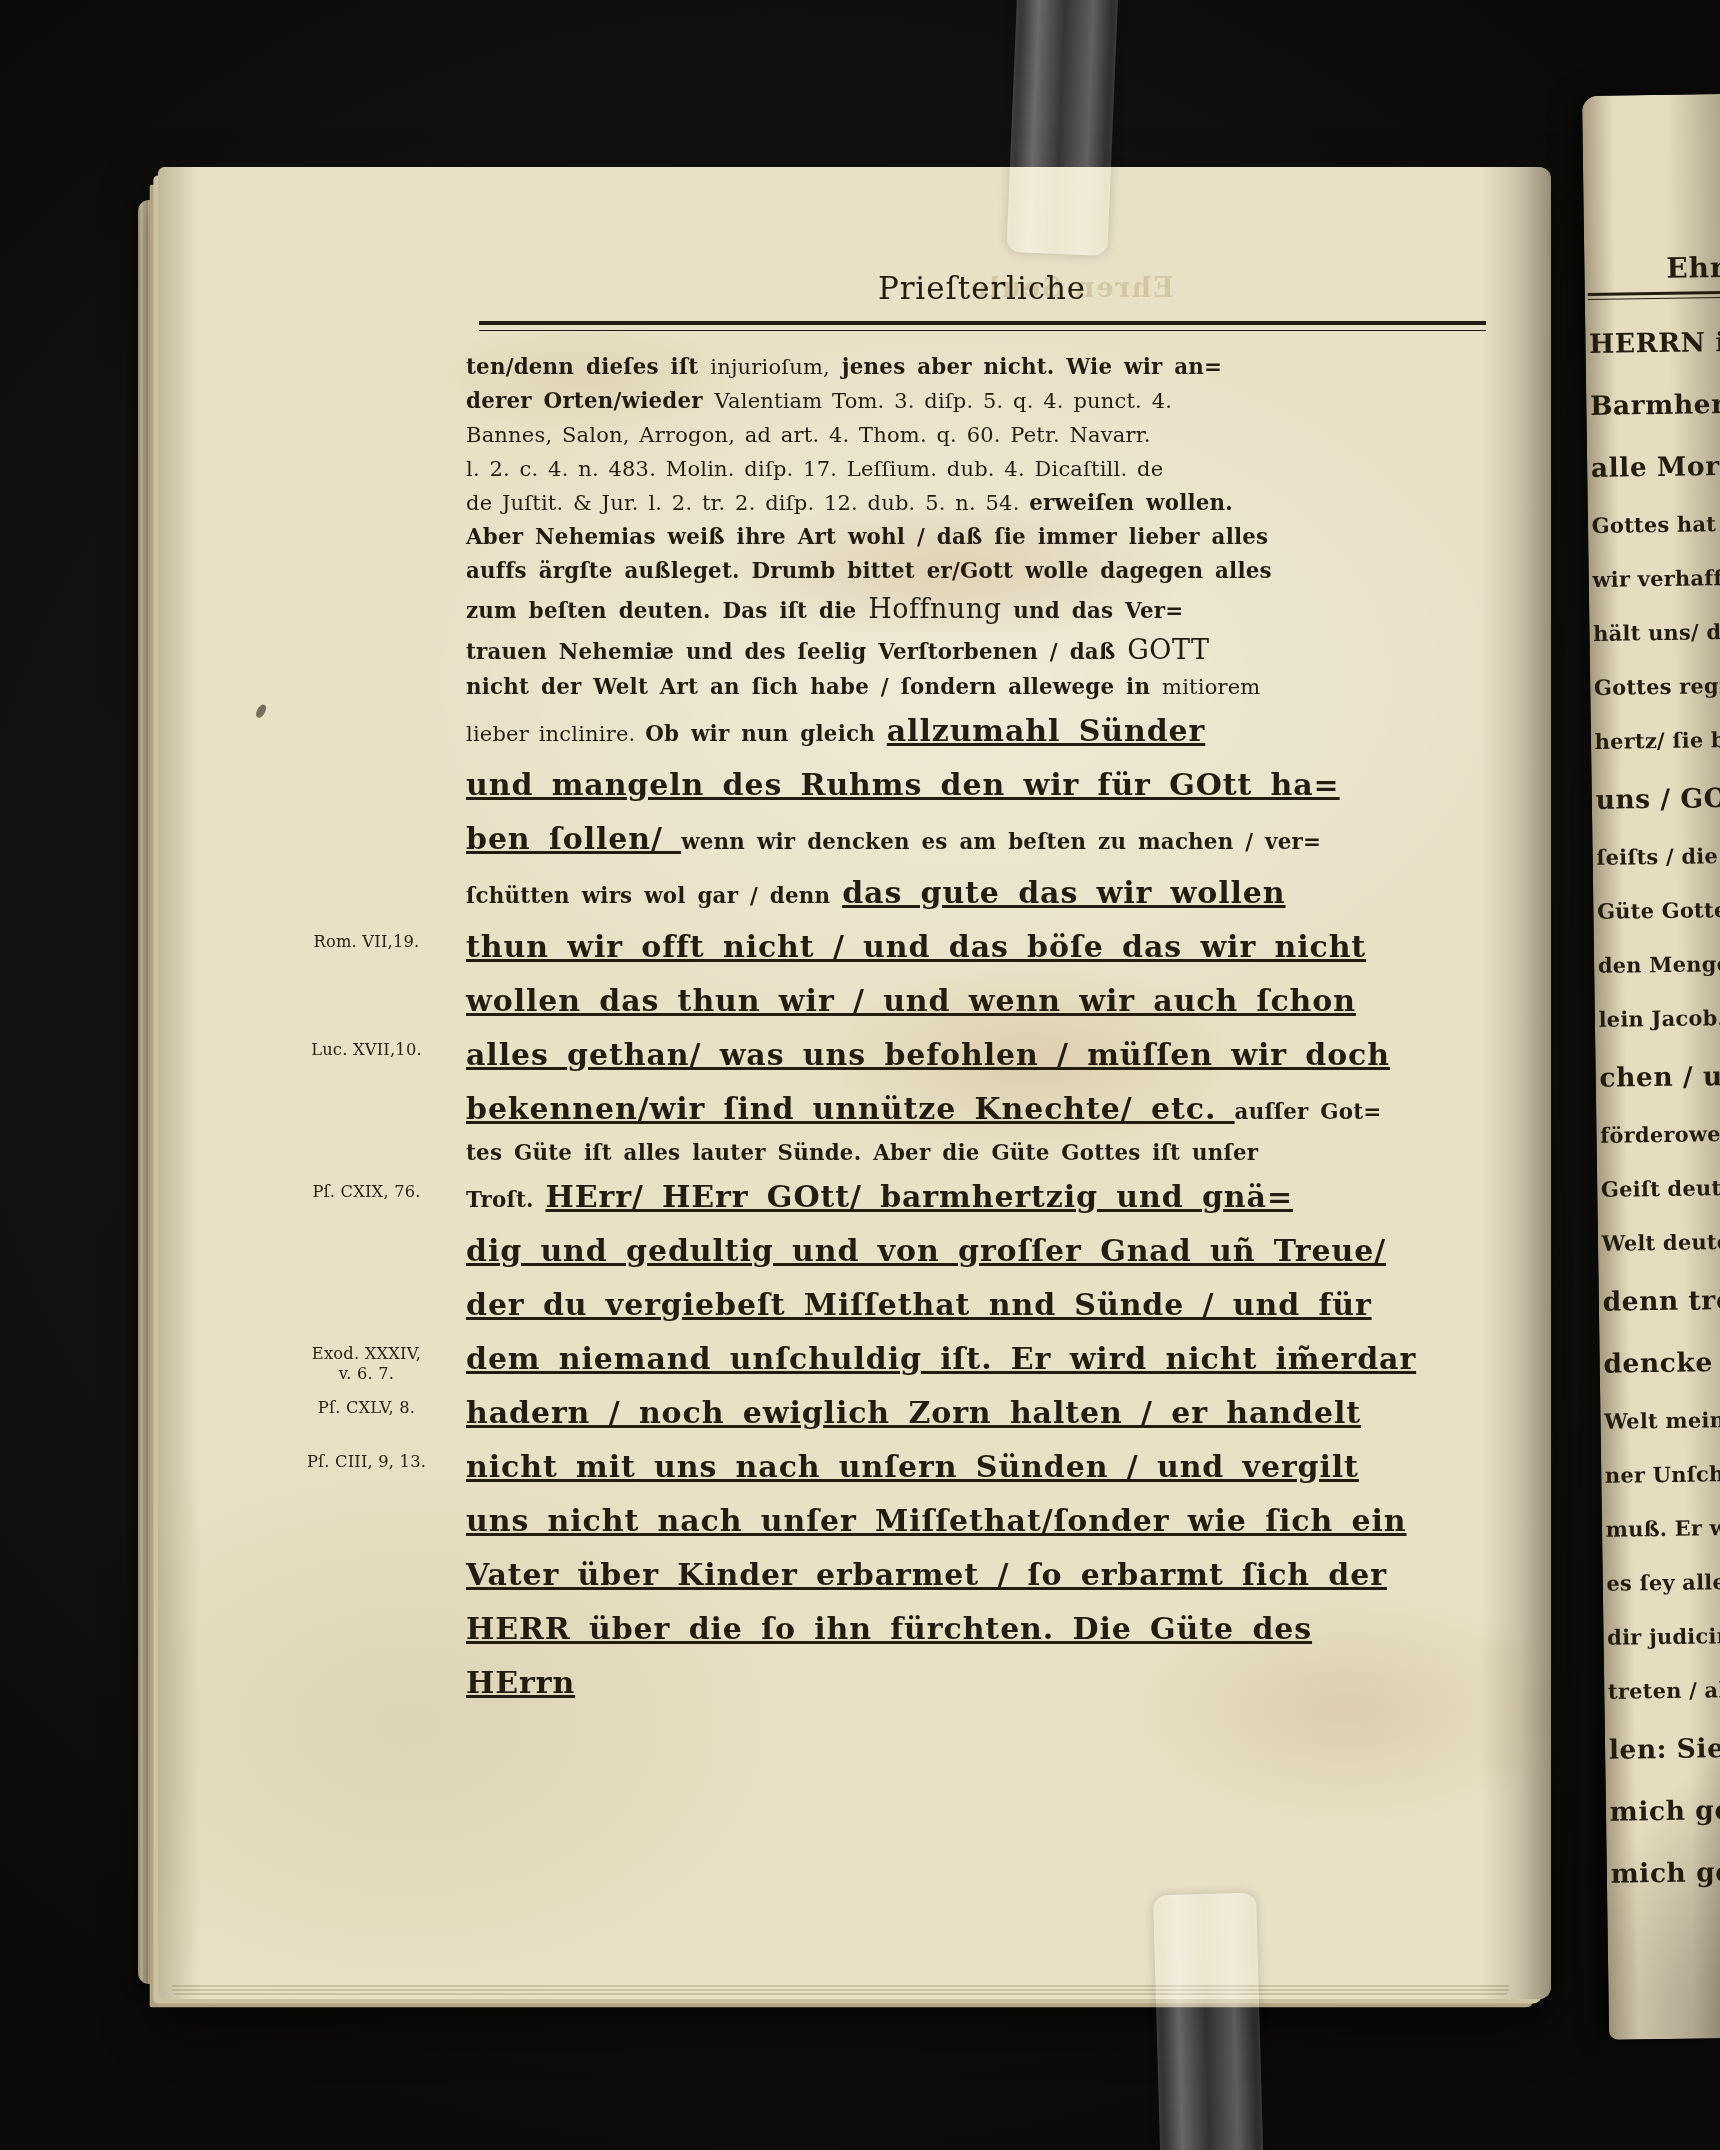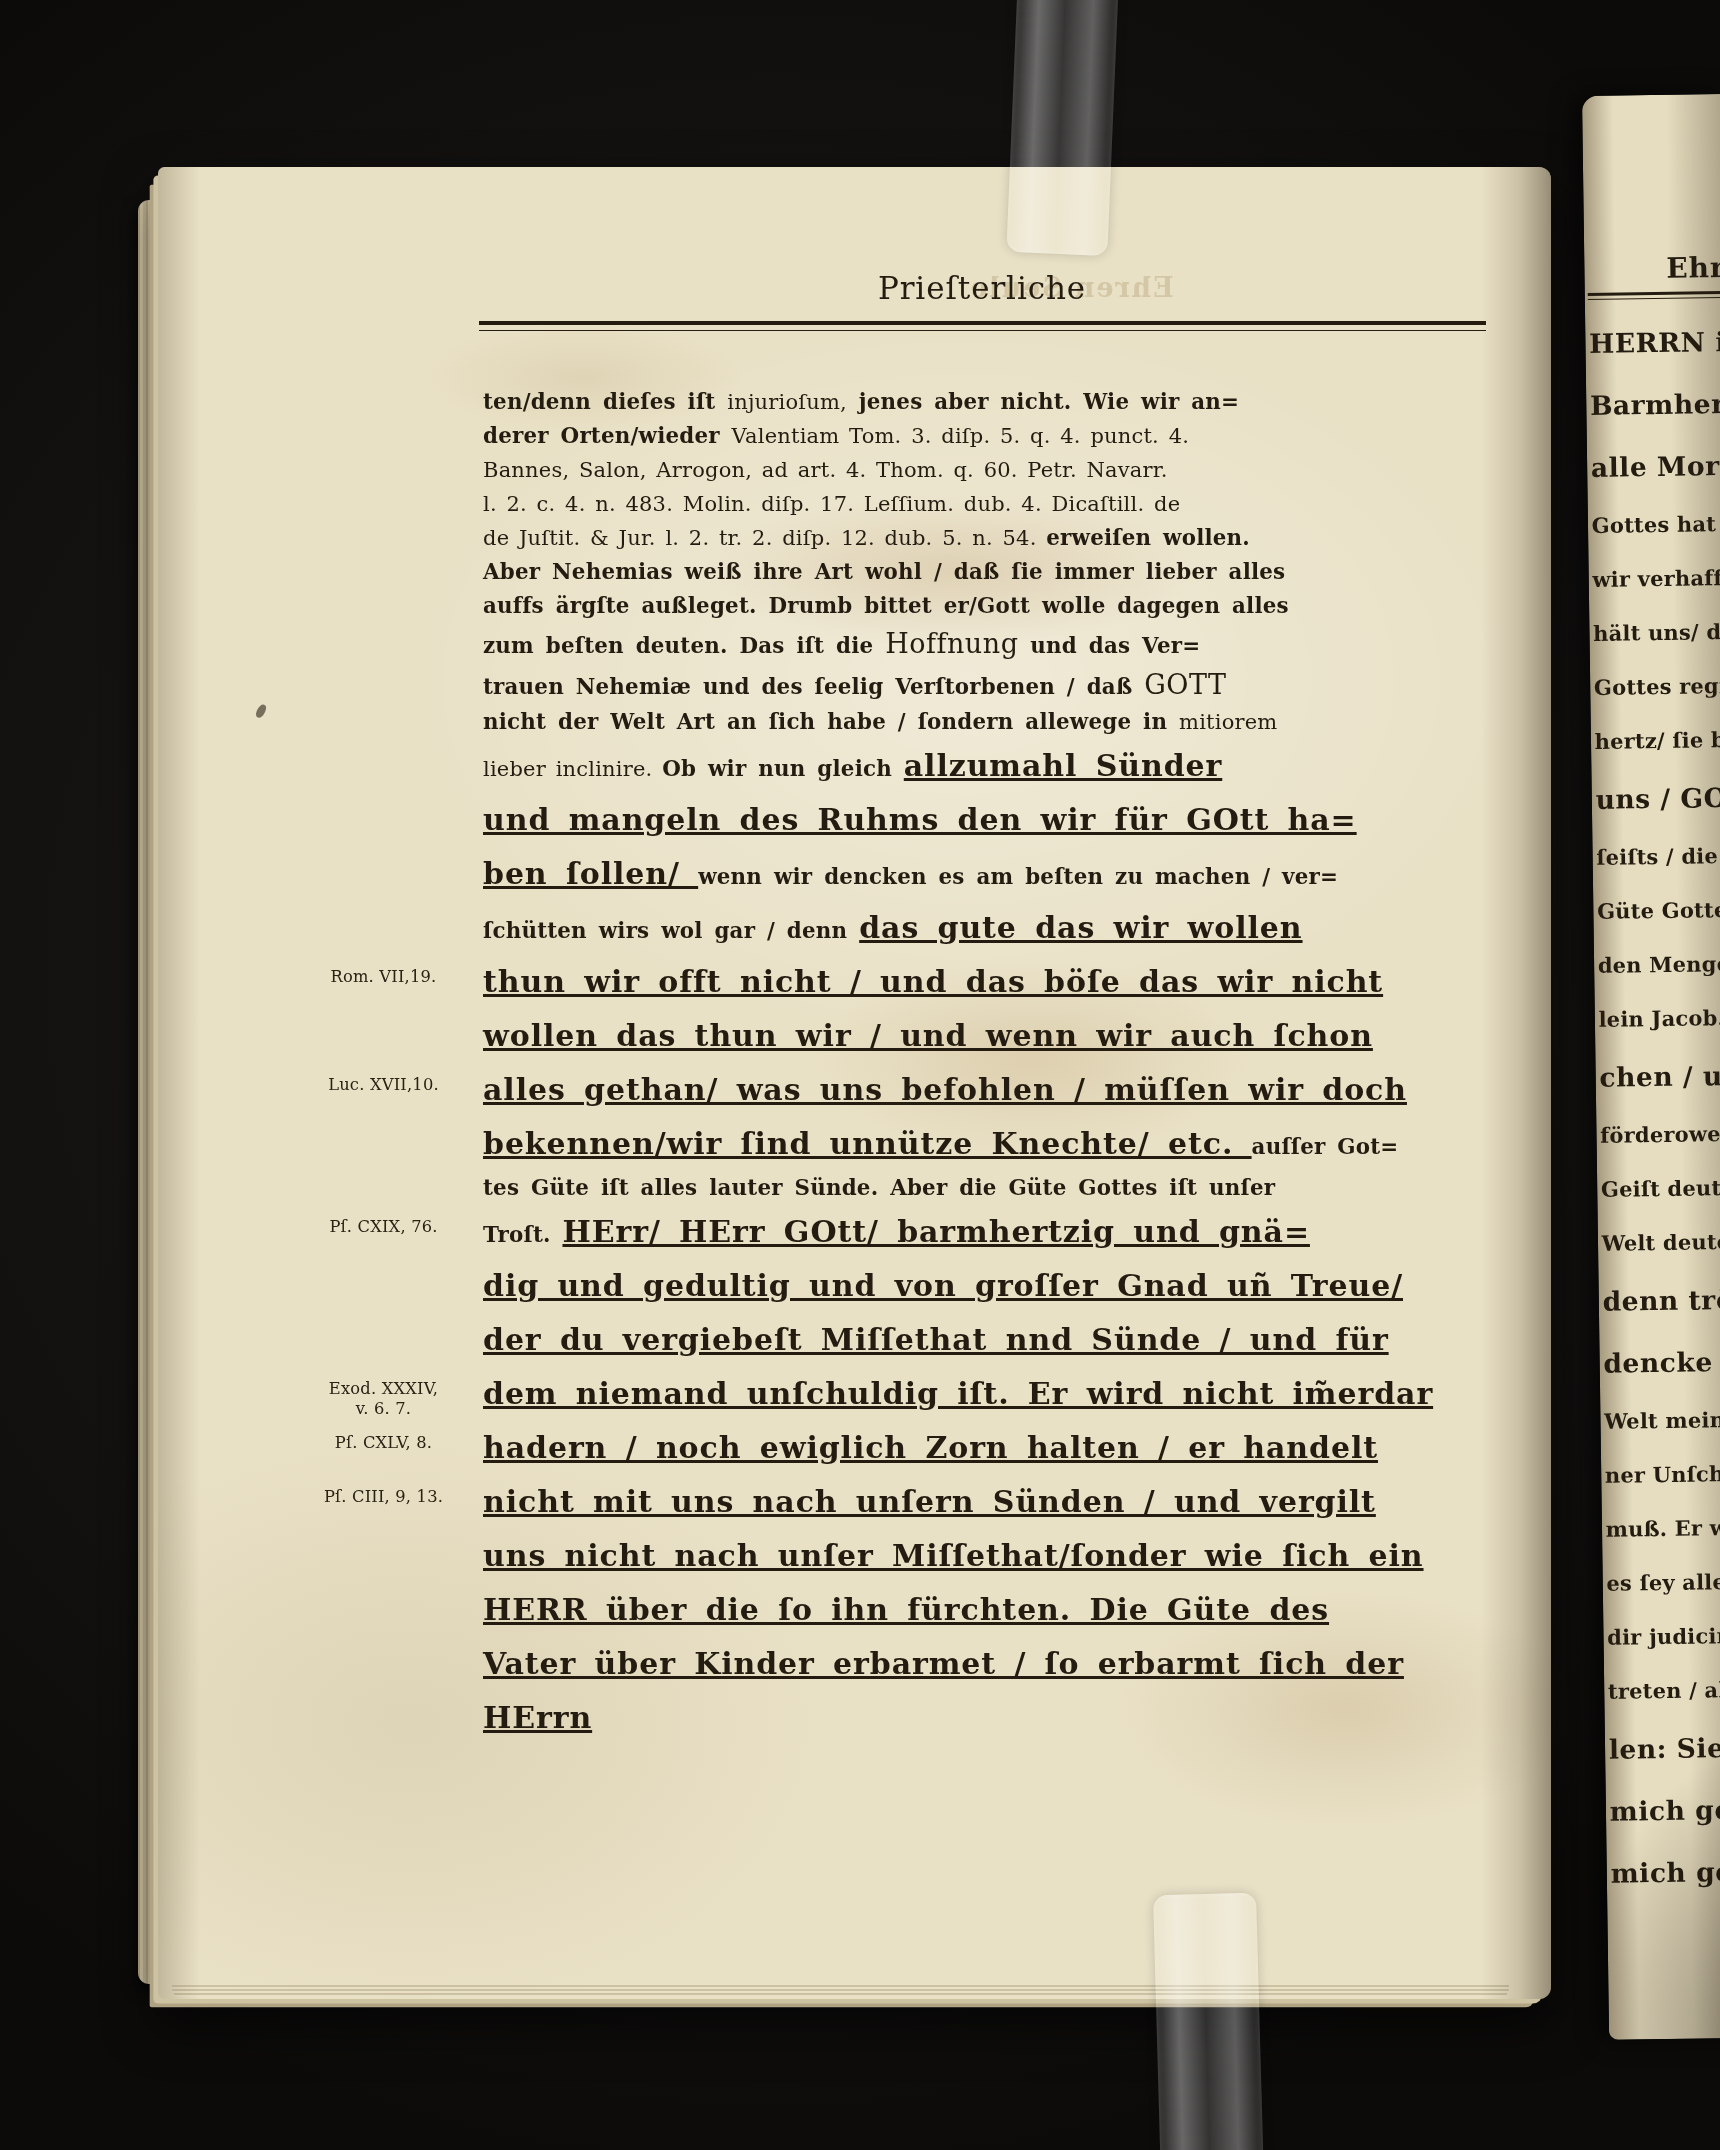--- a/index.html
+++ b/index.html
@@ -70,23 +70,22 @@
     color:rgba(130,95,40,.20);letter-spacing:1.9px;
     transform:scaleX(-1);
     pointer-events:none;
   }
   .head-rule{
     position:absolute;left:321px;top:154px;width:1007px;height:4.7px;
     border-top:4.7px solid #241c10;border-bottom:1.9px solid #241c10;
   }
 
   .text-area{
-    position:absolute;left:325px;top:183px;width:1009px;
+    position:absolute;left:308px;top:183px;width:1009px;
     color:#241c10;
-    margin-top:35px;
   }
   .line{position:relative;white-space:nowrap;}
   .line.align-right{text-align:left;}
   .seg{display:inline;}
   .seg.fraktur-sm{font-size:21.4px;line-height:34px;font-weight:700;letter-spacing:0.2px;word-spacing:4.2px;}
   .seg.roman-sm{font-size:21px;line-height:34px;font-weight:500;letter-spacing:0.2px;word-spacing:2.8px;}
   .seg.fraktur-md{font-size:27px;line-height:41px;font-weight:400;letter-spacing:0.5px;word-spacing:3.7px;}
   .seg.fraktur-lg{font-size:30px;line-height:54px;font-weight:700;letter-spacing:0.9px;word-spacing:7px;text-decoration:underline;}
 
   .margin-note{
@@ -177,22 +176,22 @@
         <div class="line"><span class="seg fraktur-lg">bekennen/wir ſind unnütze Knechte/ etc. </span><span class="seg fraktur-sm">auſſer Got=</span></div>
         <div class="line"><span class="seg fraktur-sm">tes Güte iſt alles lauter Sünde.  Aber die Güte Gottes iſt unſer</span></div>
         <div class="line"><span class="margin-note">Pſ. CXIX, 76.</span><span class="seg fraktur-sm">Troſt.  </span><span class="seg fraktur-lg">HErr/ HErr GOtt/ barmhertzig und gnä=</span></div>
         <div class="line"><span class="seg fraktur-lg">dig und gedultig und von groſſer Gnad uñ Treue/</span></div>
         <div class="line"><span class="seg fraktur-lg">der du vergiebeſt Miſſethat nnd Sünde / und für</span></div>
         <div class="line"><span class="margin-note">Exod. XXXIV,
 v. 6. 7.</span><span class="seg fraktur-lg">dem niemand unſchuldig iſt. Er wird nicht im̃erdar</span></div>
         <div class="line"><span class="margin-note">Pſ. CXLV, 8.</span><span class="seg fraktur-lg">hadern / noch ewiglich Zorn halten /  er handelt</span></div>
         <div class="line"><span class="margin-note">Pſ. CIII, 9, 13.</span><span class="seg fraktur-lg">nicht mit uns nach unſern Sünden / und vergilt</span></div>
         <div class="line"><span class="seg fraktur-lg">uns nicht nach unſer Miſſethat/ſonder wie ſich ein</span></div>
+        <div class="line"><span class="seg fraktur-lg">Vater über Kinder erbarmet / ſo erbarmt ſich der</span></div>
         <div class="line"><span class="seg fraktur-lg">HERR über die ſo ihn fürchten.  Die Güte des</span></div>
-        <div class="line"><span class="seg fraktur-lg">Vater über Kinder erbarmet / ſo erbarmt ſich der</span></div>
         <div class="line align-right"><span class="seg fraktur-lg">HErrn</span></div>
       </div>
 
     <div class="ink-speck"></div>
     <div class="left-edge-shade"></div>
     <div class="bottom-edges"></div>
     <div class="gutter-shade"></div>
   </div>
 
   <div class="page-right">

